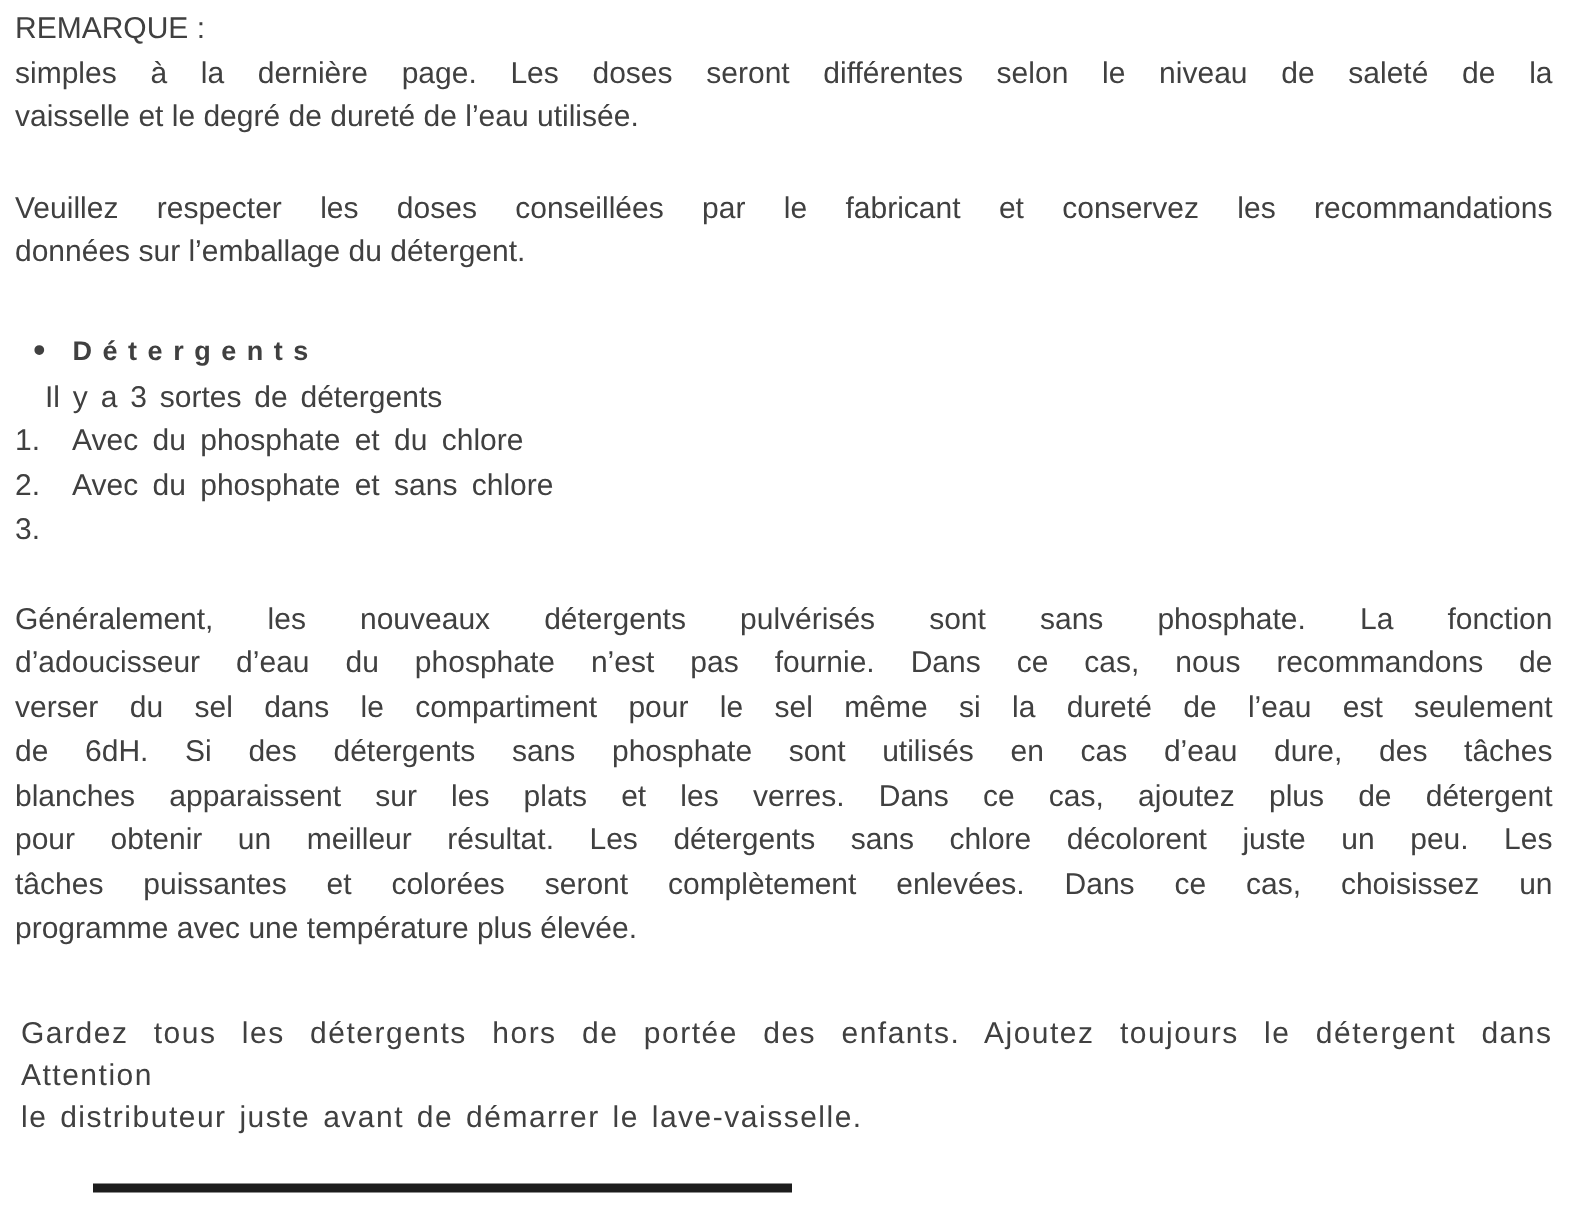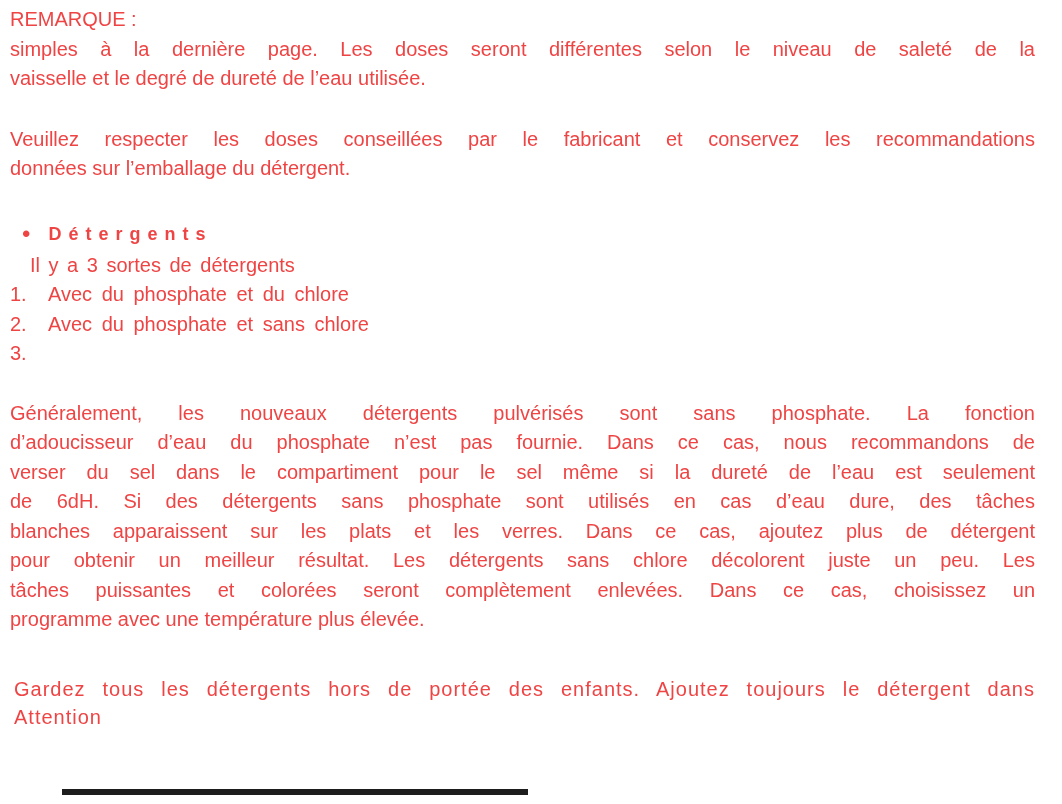--- a/index.html
+++ b/index.html
@@ -1,21 +1,21 @@
 <!DOCTYPE html>
 <html><head>
 <meta charset="utf-8">
 <style>
   html, body { margin: 0; padding: 0; background: #ffffff; }
   .page {
     position: relative;
     width: 1062px;
     height: 804px;
     background: #ffffff;
-    color: #ef4444;
+    color: #404040;
     font-family: "Liberation Sans", "DejaVu Sans", sans-serif;
     font-size: 20px;
     line-height: 29.5px;
     padding: 5px 27px 0 10px;
     box-sizing: border-box;
     overflow: hidden;
     -webkit-font-smoothing: antialiased;
   }
   .line { white-space: normal; }
   
@@ -113,17 +113,18 @@
     <div class="line jl">de 6dH. Si des détergents sans phosphate sont utilisés en cas d’eau dure, des tâches</div>
     <div class="line jl">blanches apparaissent sur les plats et les verres. Dans ce cas, ajoutez plus de détergent</div>
     <div class="line jl">pour obtenir un meilleur résultat. Les détergents sans chlore décolorent juste un peu. Les</div>
     <div class="line jl">tâches puissantes et colorées seront complètement enlevées. Dans ce cas, choisissez un</div>
     <div class="line ll">programme avec une température plus élevée.</div>
   </section>
 
   <section class="attention">
     <div class="line jl">Gardez tous les détergents hors de portée des enfants. Ajoutez toujours le détergent dans</div>
     <div class="line ll">Attention</div>
+    <div class="line ll">le distributeur juste avant de démarrer le lave-vaisselle.</div>
   </section>
 
   <div class="cutoff-artifact"></div>
 
 </div>
 
 </body></html>

